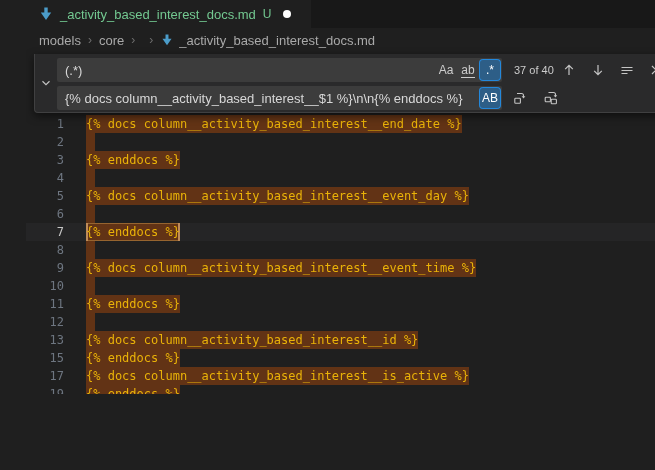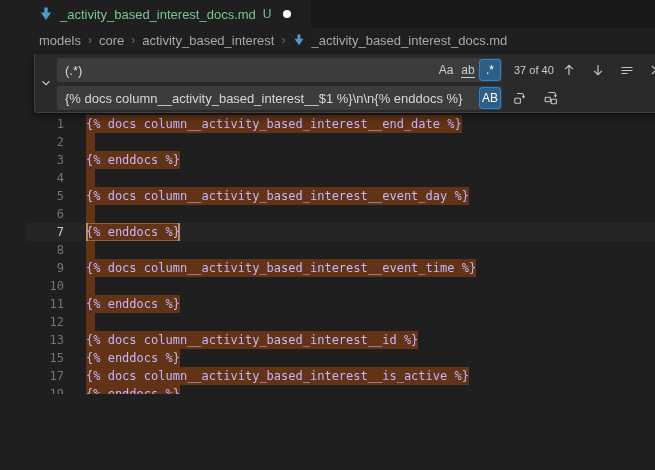--- a/index.html
+++ b/index.html
@@ -43,21 +43,21 @@
   .replace-actions { display:flex; align-items:center; gap:11px; margin-left:8px; }
 
   
   .code-area { position:absolute; left:0; top:115px; right:0;
     font-family:"DejaVu Sans Mono","Liberation Mono",monospace; font-size:12px; }
   .code-row { display:flex; height:18px; line-height:18px; }
   .code-row.current-line { background:#252526; }
   .gutter { width:38px; text-align:right; color:#6e7681; flex:0 0 auto; font-size:12px; }
   .code-row.current-line .gutter { color:#c6c6c6; }
   .content { margin-left:22px; white-space:pre; color:#d4d4d4; }
-  .match { display:inline-block; height:18px; background:#623315; color:#c4b5fd; }
+  .match { display:inline-block; height:18px; background:#623315; color:#eab308; }
   .match.current { box-shadow:inset 2px 0 0 #BF8B59, inset -2px 0 0 #BF8B59,
                    inset 0 1px 0 #96642f, inset 0 -1px 0 #96642f; }
   .sliver { display:inline-block; width:9px; height:18px; background:#623315; }
 
   svg { display:block; }
 </style>
 </head>
 <body>
 
 <div class="window">
@@ -73,21 +73,20 @@
       <span class="git-badge">U</span>
       <span class="dirty-dot"></span>
     </div>
   </div>
 
   <div class="breadcrumbs">
     <span class="crumb">models</span>
     <span class="crumb-sep">›</span>
     <span class="crumb">core</span>
     <span class="crumb-sep">›</span>
-    <span class="crumb">activity_based_interest</span>
     <span class="crumb-sep">›</span>
     <span class="crumb crumb-file">
       <span class="file-icon">
         <svg viewBox="0 0 16 16" width="14" height="14">
             <path d="M6.3 1.6h3.4v5h3.5L8 13.9 2.8 6.6h3.5z" fill="#4B9CC9"></path>
           </svg>
       </span>
       <span>_activity_based_interest_docs.md</span>
     </span>
   </div>

